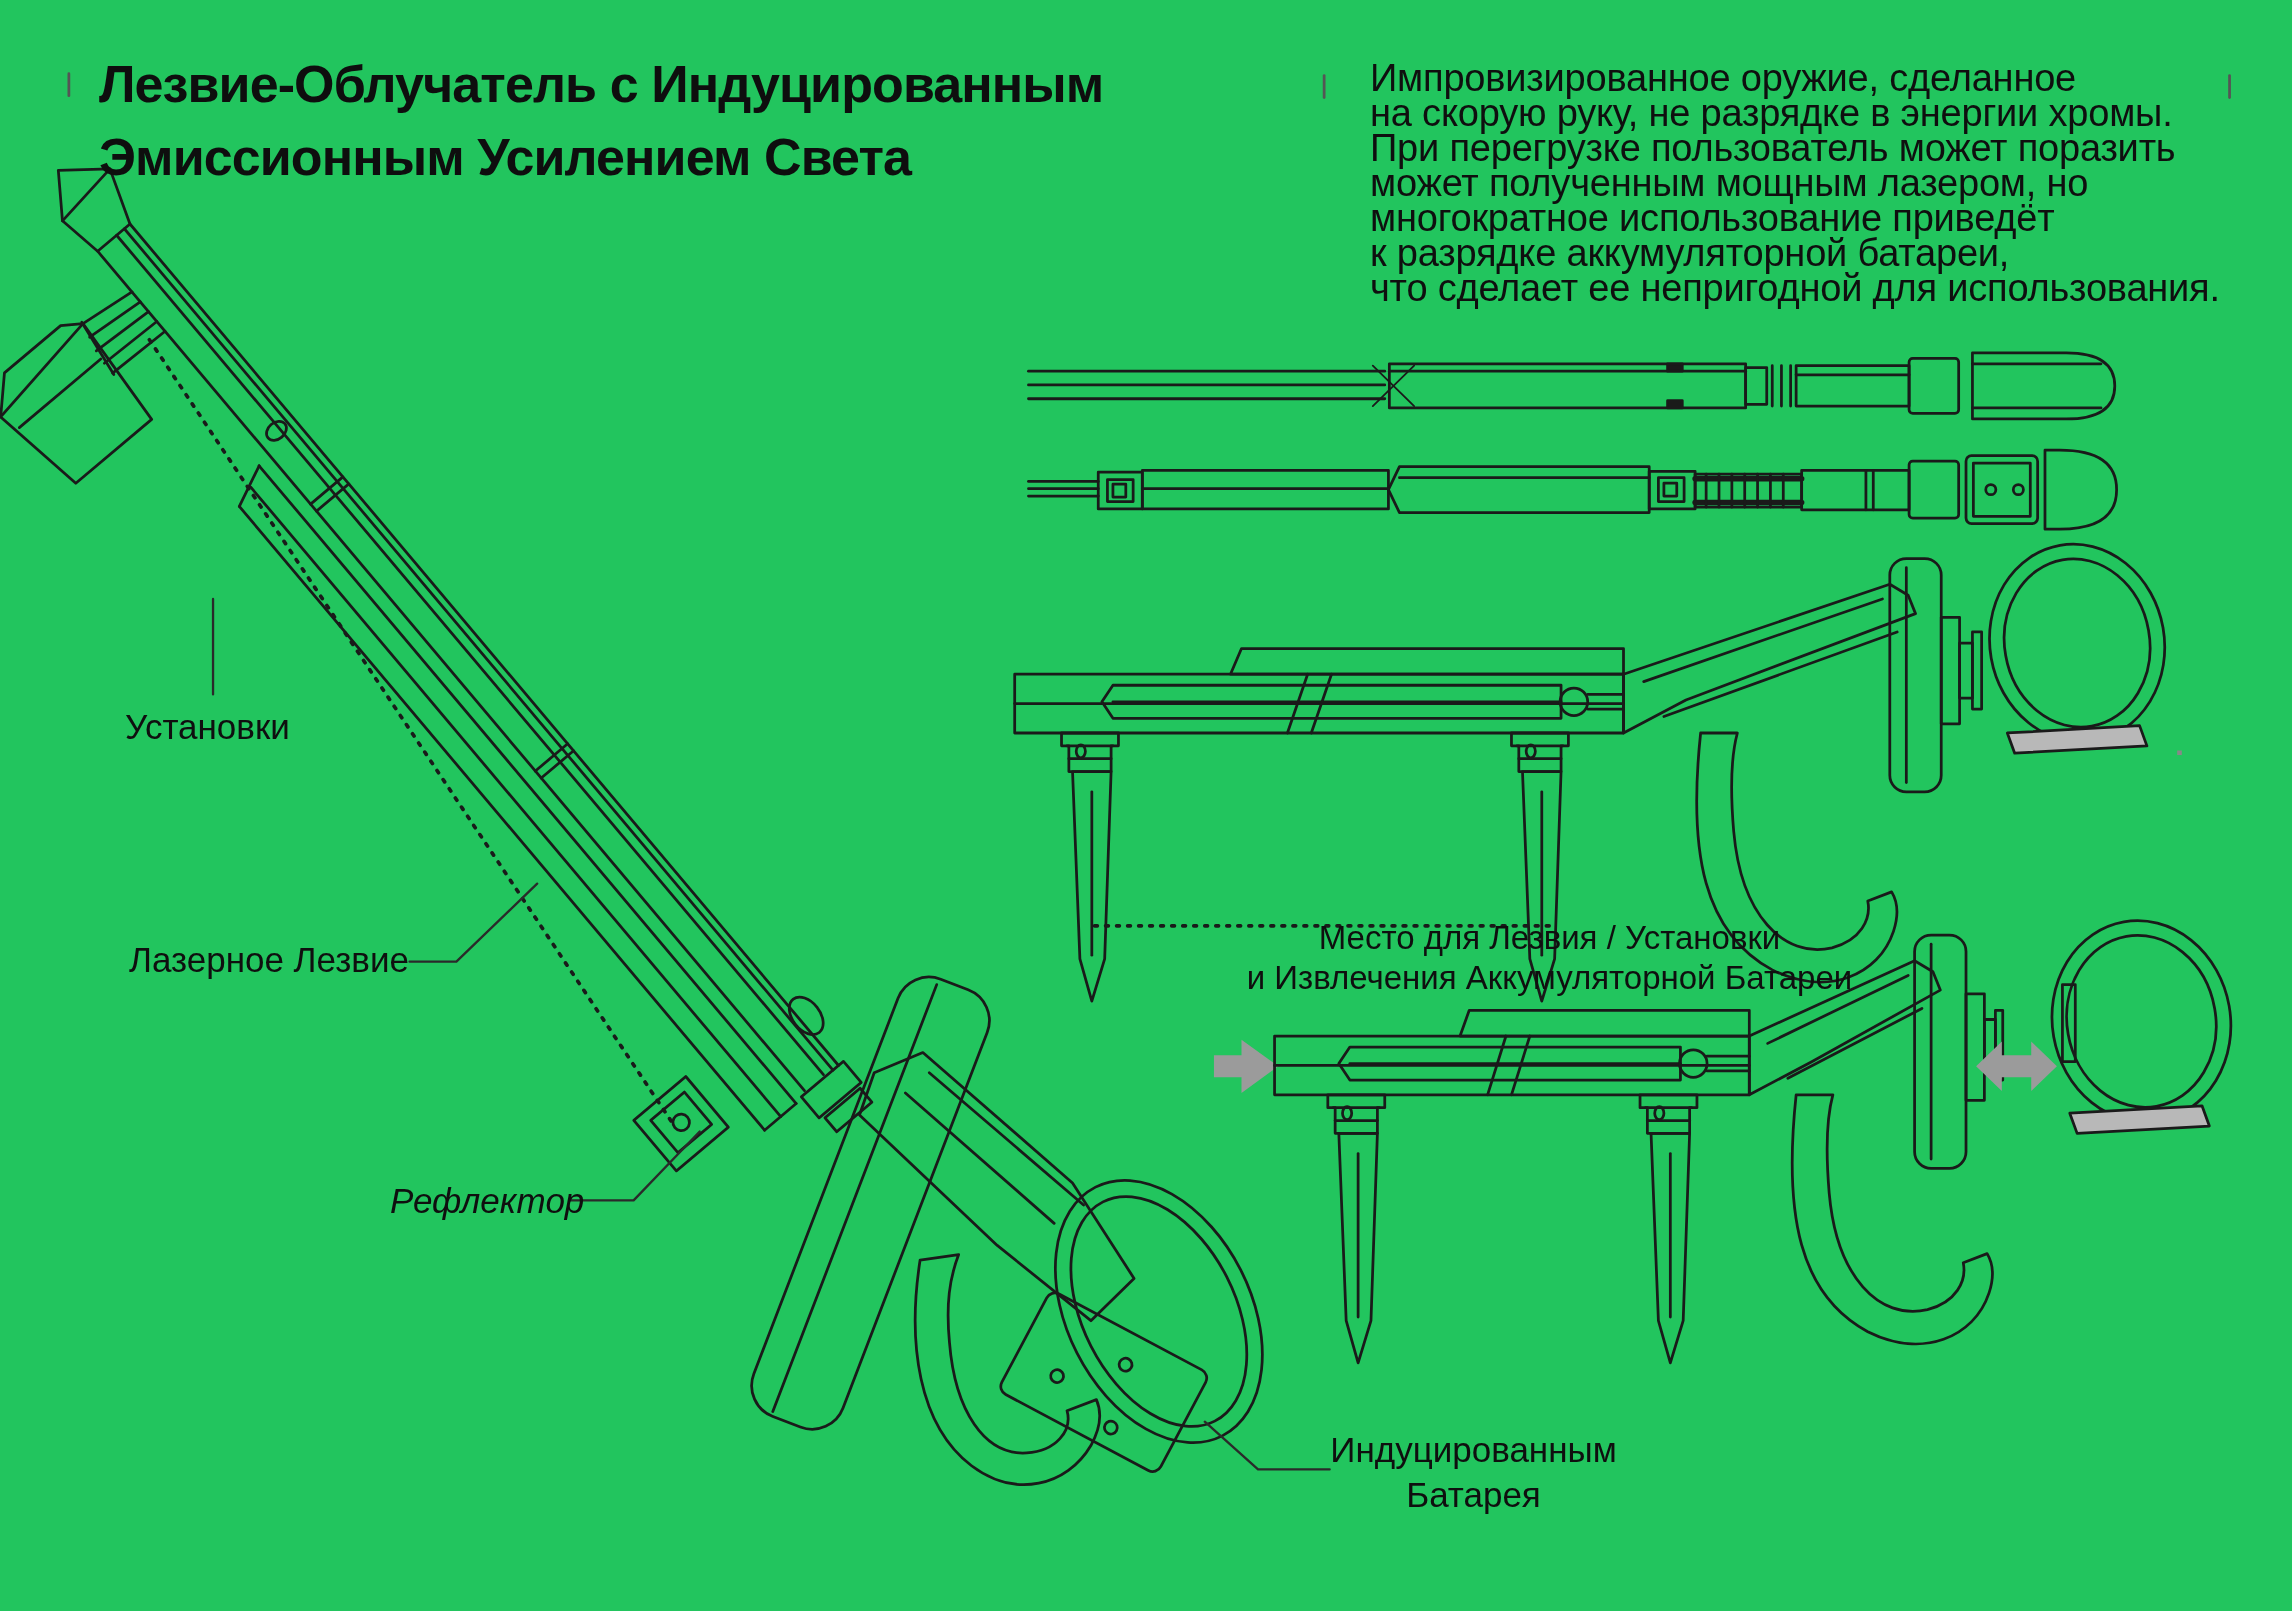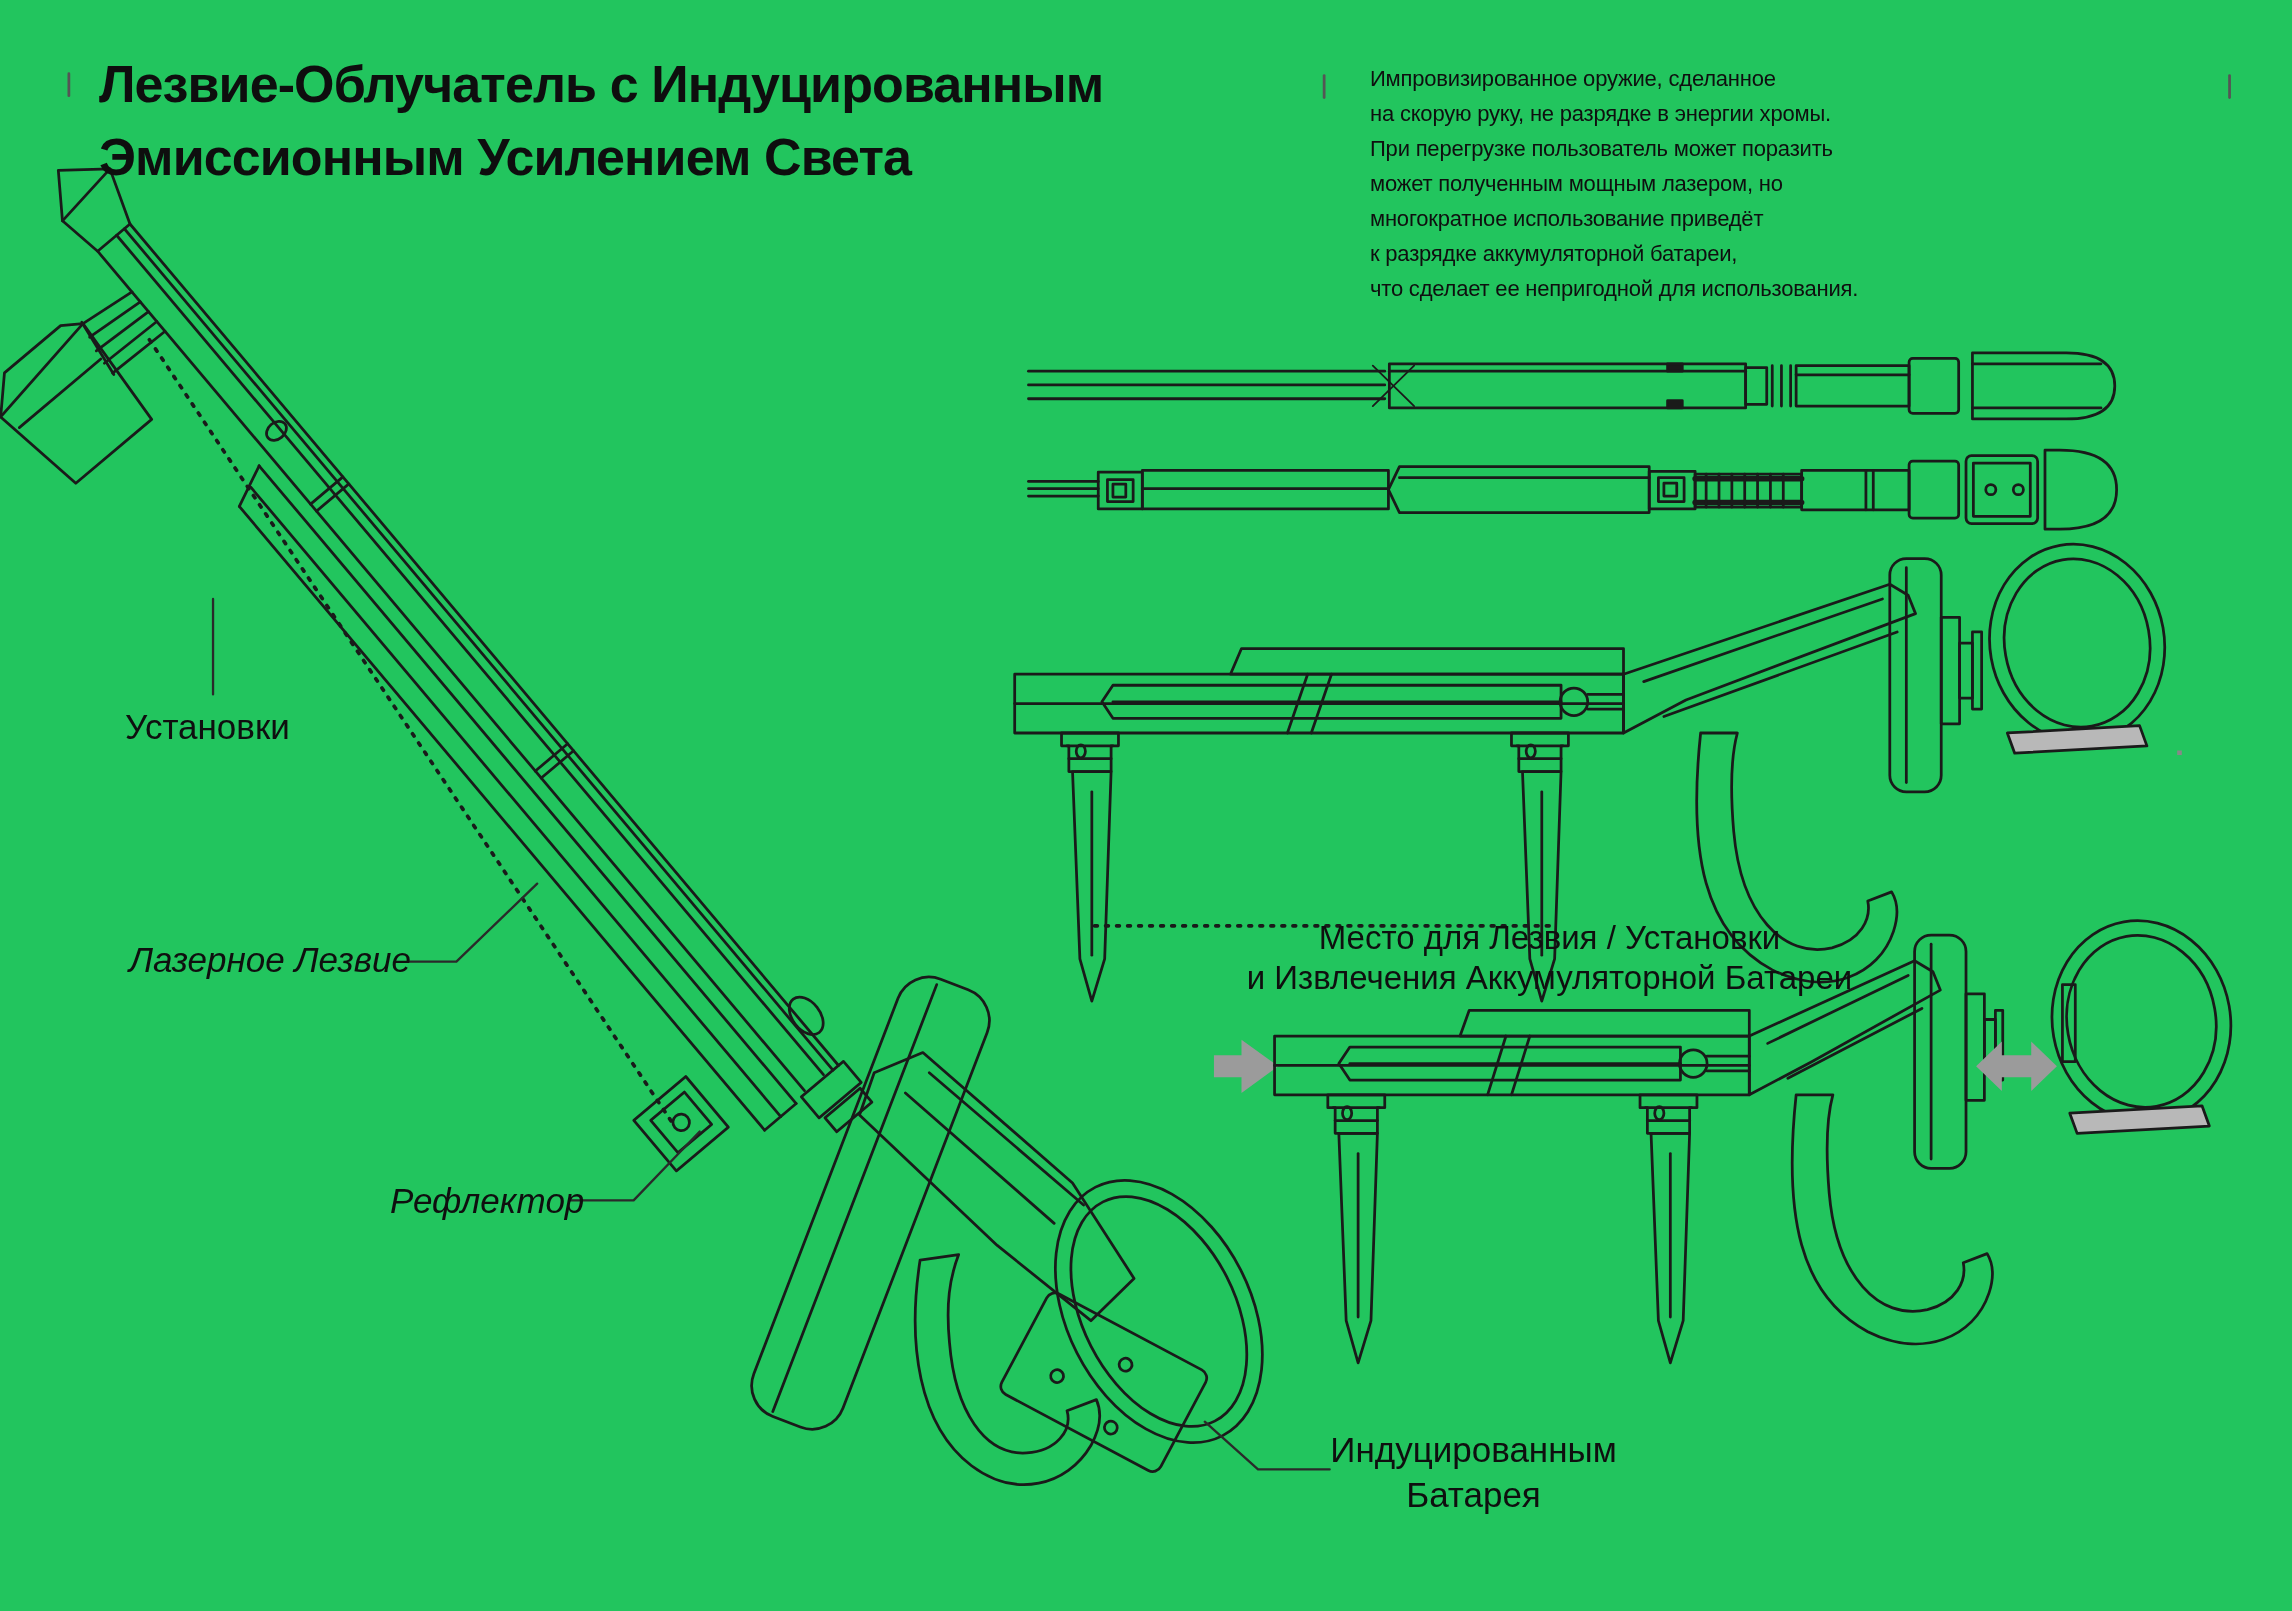--- a/index.html
+++ b/index.html
@@ -3,21 +3,21 @@
 <meta charset="utf-8">
 <style>
   html,body{margin:0;padding:0;background:#fff;}
   #canvas{
     position:relative;width:2292px;height:1612px;background:#22c55e;
     font-family:"Liberation Sans","DejaVu Sans",sans-serif;color:#111;overflow:hidden;
   }
   #art{position:absolute;left:0;top:0;}
   .abs{position:absolute;}
   .title{font-size:52px;font-weight:700;line-height:73px;letter-spacing:-0.9px;color:#0e0e0e;white-space:nowrap;}
-  .desc{font-size:22px;line-height:35px;letter-spacing:-0.2px;color:#0f0f0f;white-space:nowrap;}
+  .desc{font-size:38px;line-height:35px;letter-spacing:-0.2px;color:#0f0f0f;white-space:nowrap;}
   .lbl{font-size:35px;color:#0f0f0f;white-space:nowrap;}
   .center{text-align:center;}
   .cap{font-size:33px;line-height:40px;color:#0f0f0f;}
   .batlbl{font-size:35px;line-height:45px;color:#0f0f0f;}
 </style>
 </head>
 <body>
 
 <div id="canvas">
 
@@ -255,21 +255,21 @@
     <div>на скорую руку, не разрядке в энергии хромы.</div>
     <div>При перегрузке пользователь может поразить</div>
     <div>может полученным мощным лазером, но</div>
     <div>многократное использование приведёт</div>
     <div>к разрядке аккумуляторной батареи,</div>
     <div>что сделает ее непригодной для использования.</div>
   </div>
 
   <div class="abs lbl" style="left:125px;top:707px;">Установки</div>
 
-  <div class="abs lbl" style="left:129px;top:940px;font-style:italic;">Лазерное Лезвие</div>
+  <div class="abs lbl" style="left:129px;top:940px;">Лазерное Лезвие</div>
 
   <div class="abs lbl" style="left:390px;top:1181px;font-style:italic;">Рефлектор</div>
 
   <div class="abs batlbl center" style="left:1322px;top:1427px;width:303px;">
     <div>Индуцированным</div>
     <div>Батарея</div>
   </div>
 
   <div class="abs cap center" style="left:1244px;top:918px;width:611px;">
     <div>Место для Лезвия / Установки</div>

